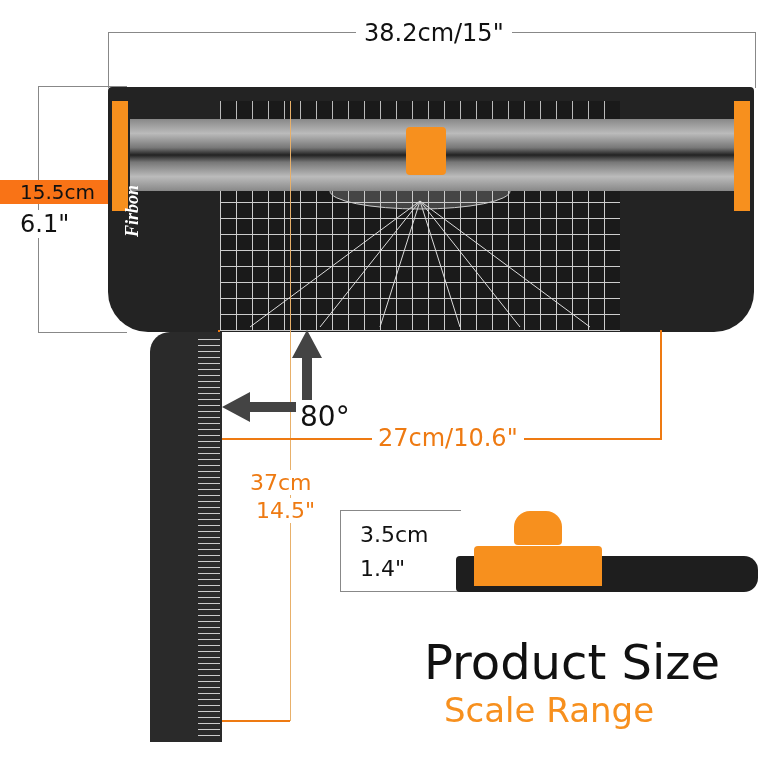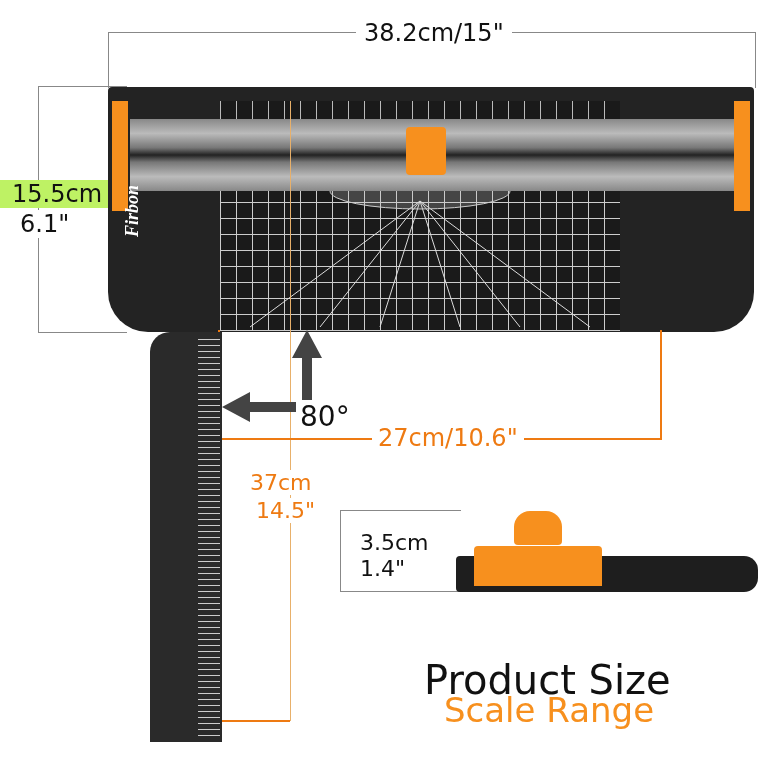--- a/index.html
+++ b/index.html
@@ -8,21 +8,21 @@
   .dim-text{font-family:"DejaVu Sans",sans-serif;color:#111;}
   .orange-text{font-family:"DejaVu Sans",sans-serif;color:#ee7a12;}
 </style>
 </head>
 <body>
 
 <div class="abs" style="left:108px;top:32px;width:646px;height:55px;border-top:1px solid #888;border-left:1px solid #888;border-right:1px solid #888;"></div>
 <div class="abs dim-text" style="left:356px;top:19px;font-size:24px;background:#fff;padding:0 8px;">38.2cm/15"</div>
 
 <div class="abs" style="left:38px;top:86px;width:88px;height:245px;border-top:1px solid #888;border-left:1px solid #888;border-bottom:1px solid #888;"></div>
-<div class="abs dim-text" style="left:0;top:180px;font-size:24px;background:#bef264;padding:0 12px;">15.5cm</div>
+<div class="abs dim-text" style="left:0;top:180px;font-size:20px;background:#f97316;padding:0 20px;">15.5cm</div>
 <div class="abs dim-text" style="left:18px;top:210px;font-size:24px;background:#fff;padding:0 2px;">6.1"</div>
 
 <div class="abs" style="left:108px;top:87px;width:646px;height:245px;">
   <div class="abs" style="left:0;top:0;width:646px;height:245px;background:#232323;border-radius:4px 4px 40px 40px;"></div>
   <div class="abs" style="left:4px;top:14px;width:16px;height:110px;background:#f7901e;"></div>
   <div class="abs" style="left:626px;top:14px;width:16px;height:110px;background:#f7901e;"></div>
 
   <div class="abs" style="left:112px;top:14px;width:400px;height:18px;background:
     repeating-linear-gradient(90deg,#bbb 0 1px,transparent 1px 16px),#1a1a1a;"></div>
 
@@ -59,20 +59,20 @@
 
 <svg class="abs" style="left:292px;top:330px;" width="30" height="70">
     <polygon points="15,0 30,28 20,28 20,70 10,70 10,28 0,28" fill="#444"></polygon>
   </svg>
 <svg class="abs" style="left:222px;top:392px;" width="74" height="30">
     <polygon points="0,15 28,0 28,10 74,10 74,20 28,20 28,30" fill="#444"></polygon>
   </svg>
 <div class="abs dim-text" style="left:300px;top:400px;font-size:28px;">80°</div>
 
 <div class="abs" style="left:340px;top:510px;width:120px;height:80px;border-top:1px solid #888;border-left:1px solid #888;border-bottom:1px solid #888;"></div>
-<div class="abs dim-text" style="left:360px;top:522px;font-size:22px;margin-top:8px;">3.5cm</div>
+<div class="abs dim-text" style="left:360px;top:522px;font-size:22px;">3.5cm</div>
 <div class="abs dim-text" style="left:360px;top:556px;font-size:22px;">1.4"</div>
 <div class="abs" style="left:456px;top:556px;width:302px;height:36px;background:#1e1e1e;border-radius:4px 14px 14px 4px;"></div>
 <div class="abs" style="left:474px;top:546px;width:128px;height:40px;background:#f7901e;border-radius:4px 4px 0 0;"></div>
 <div class="abs" style="left:514px;top:511px;width:48px;height:34px;background:#f7901e;border-radius:16px 16px 4px 4px;"></div>
 
-<div class="abs" style="left:424px;top:634px;font-family:'DejaVu Sans',sans-serif;font-size:40px;color:#111;margin-top:23px;">Product Size</div>
+<div class="abs" style="left:424px;top:634px;font-family:'DejaVu Sans',sans-serif;font-size:48px;color:#111;">Product Size</div>
 <div class="abs" style="left:444px;top:690px;font-family:'DejaVu Sans',sans-serif;font-size:34px;color:#f7901e;text-align:center;">Scale Range</div>
 
 </body></html>

